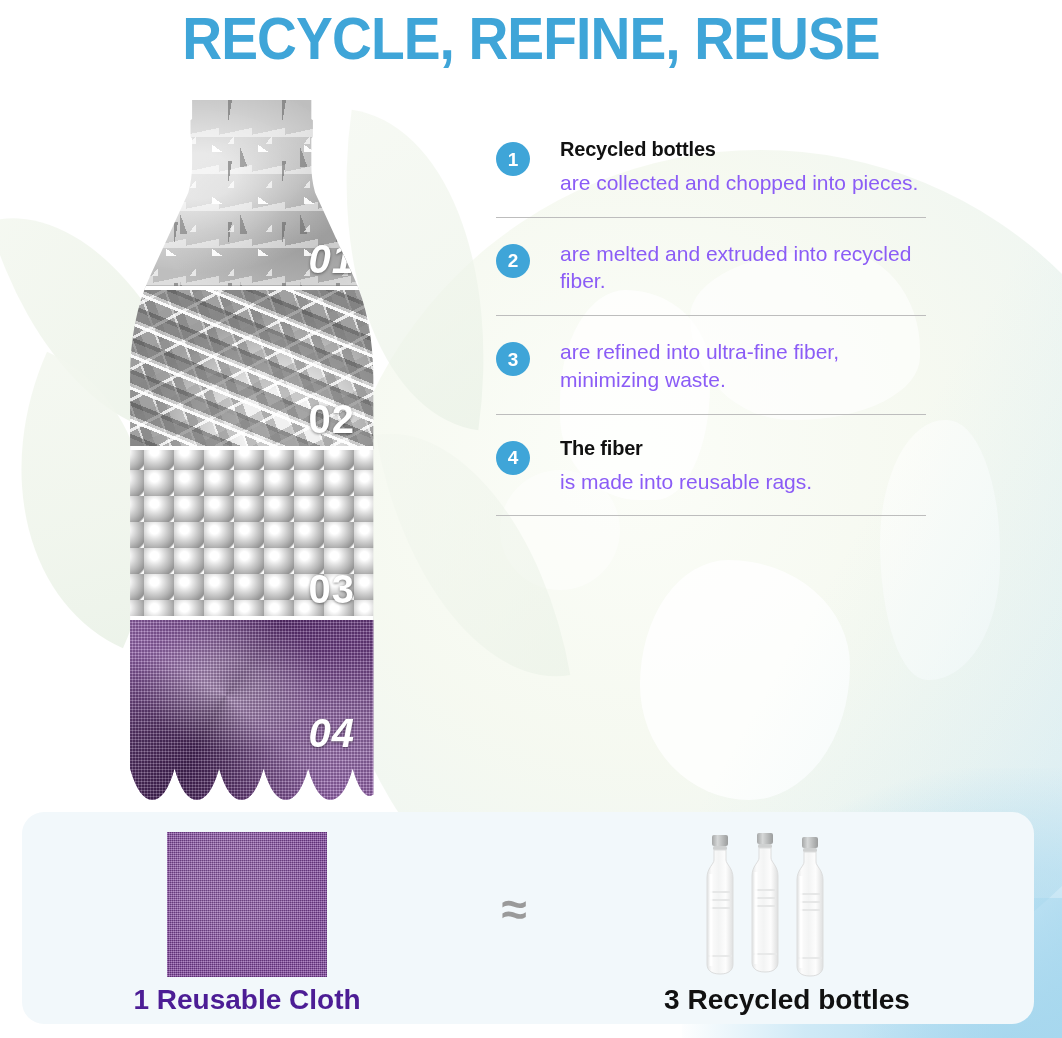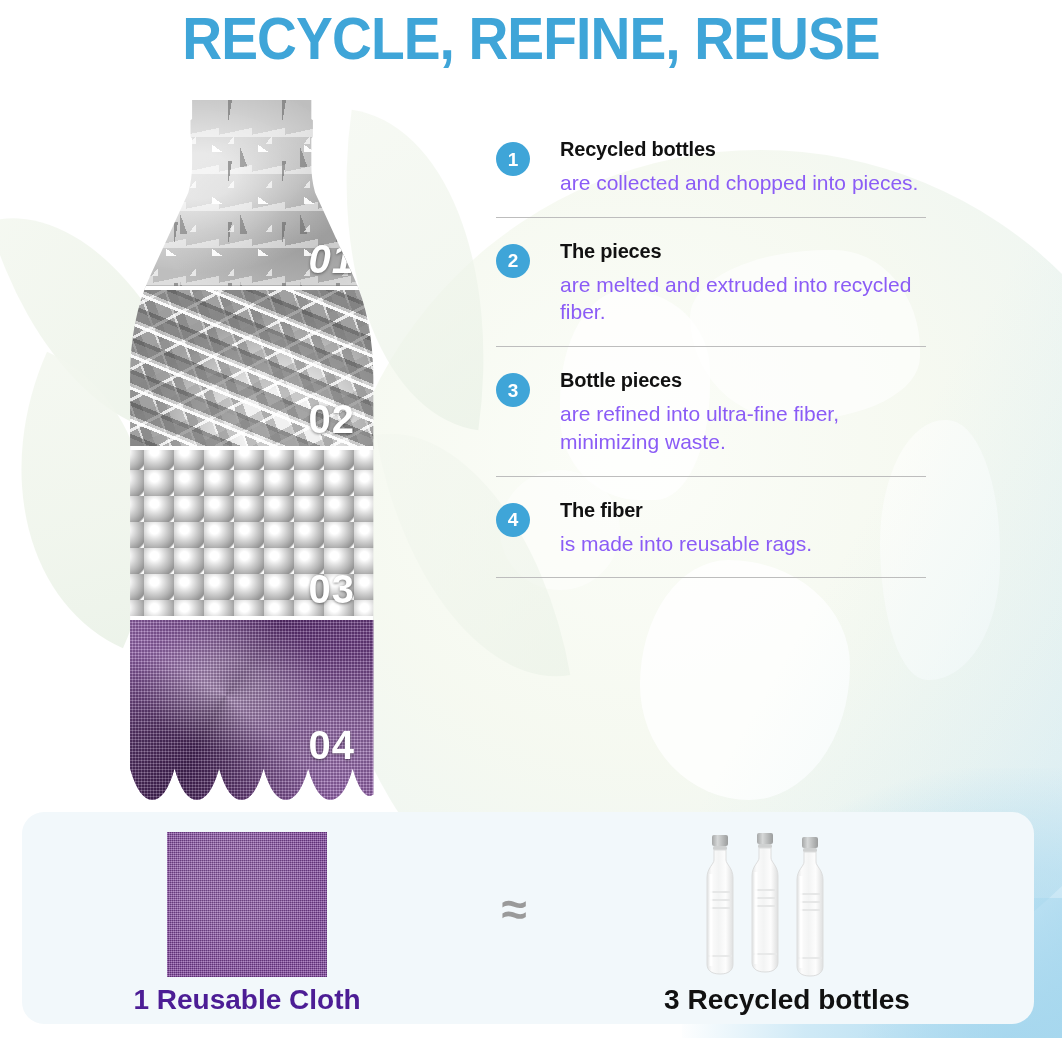--- a/index.html
+++ b/index.html
@@ -233,44 +233,42 @@
       <div class="bandsep" style="top:346px;"></div>
 
       <div class="band" style="top:350px;height:170px;">
         <div class="tex-beads"></div>
         <div class="band-lbl">03</div>
       </div>
       <div class="bandsep" style="top:516px;"></div>
 
       <div class="band" style="top:520px;height:180px;">
         <div class="tex-cloth"></div>
-        <div class="band-lbl" style="bottom:32px;">04</div>
+        <div class="band-lbl" style="bottom:44px;font-style:italic;">04</div>
       </div>
     </div>
   </div>
 
   <div class="steps">
 
     <div class="step">
       <div class="circle">1</div>
       <h3>Recycled bottles</h3>
       <p>are collected and chopped into pieces.</p>
     </div>
     <div class="divider"></div>
 
     <div class="step">
       <div class="circle">2</div>
-      <h3>The pieces</h3>
       <p>are melted and extruded into recycled fiber.</p>
     </div>
     <div class="divider"></div>
 
     <div class="step">
       <div class="circle">3</div>
-      <h3>Bottle pieces</h3>
       <p>are refined into ultra-fine fiber, minimizing waste.</p>
     </div>
     <div class="divider"></div>
 
     <div class="step">
       <div class="circle">4</div>
       <h3>The fiber</h3>
       <p>is made into reusable rags.</p>
     </div>
     <div class="divider"></div>

